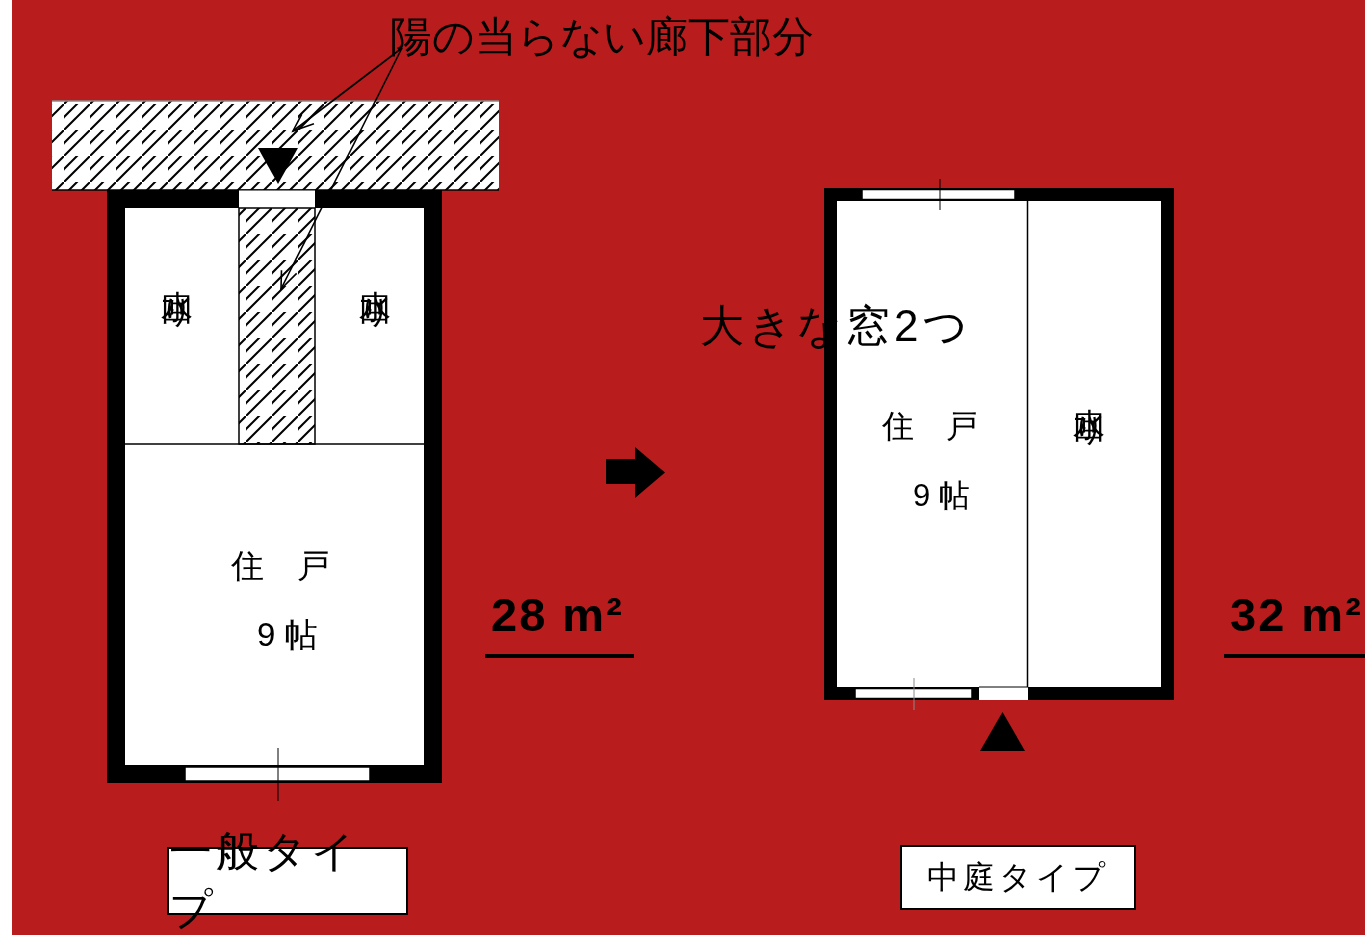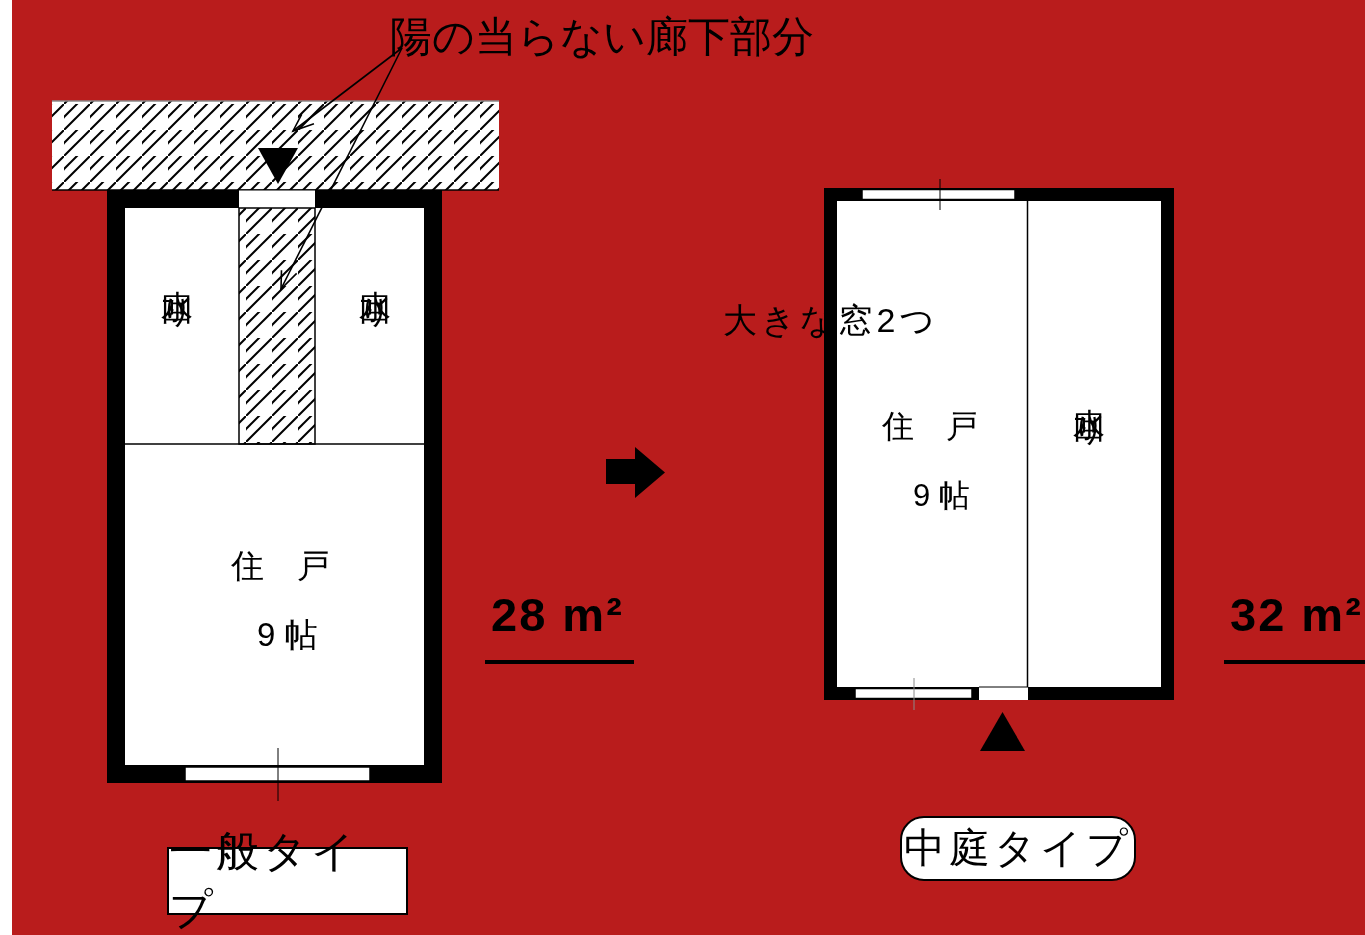--- a/index.html
+++ b/index.html
@@ -21,21 +21,21 @@
     white-space:pre;
   }
   .vtext {
     writing-mode:vertical-rl;
     text-orientation:upright;
     letter-spacing:5px;
   }
   .area-label {
     font-weight:bold;
     border-bottom:4px solid #000000;
-    padding:0 10px 21px 6px;
+    padding:0 10px 15px 6px;
     letter-spacing:2px;
   }
   .typebox {
     position:absolute;
     z-index:2;
     border:2px solid #000000;
     background:#ffffff;
     display:flex;
     align-items:center;
     justify-content:center;
@@ -107,27 +107,27 @@
 
   <div class="label" style="left:219px; top:549px; font-size:33px;">住　戸</div>
   <div class="label" style="left:245px; top:618px; font-size:33px;">9 帖</div>
 
   <div class="label area-label" style="left:473px; top:590px; font-size:47px;">28 m²</div>
 
   <div class="typebox" style="left:155px; top:847px; width:237px; height:64px; font-size:43px;">
     <span>一般タイプ</span>
   </div>
 
-  <div class="label" style="left:711px; top:303px; font-size:34px; letter-spacing:4px;">大きな窓2つ</div>
+  <div class="label" style="left:688px; top:303px; font-size:44px; letter-spacing:4px;">大きな窓2つ</div>
 
   <div class="label" style="left:870px; top:410px; font-size:32px;">住　戸</div>
   <div class="label" style="left:901px; top:480px; font-size:31px;">9 帖</div>
 
   <div class="label vtext" style="left:1060px; top:383px; font-size:32px;">水回り</div>
 
   <div class="label area-label" style="left:1212px; top:590px; font-size:47px;">32 m²</div>
 
 
-  <div class="typebox" style="left:888px; top:816px; width:232px; height:61px; font-size:41px;border-radius:24px;">
+  <div class="typebox" style="left:888px; top:845px; width:232px; height:61px; font-size:32px;">
     <span>中庭タイプ</span>
   </div>
 
 </div>
 
 </body></html>

